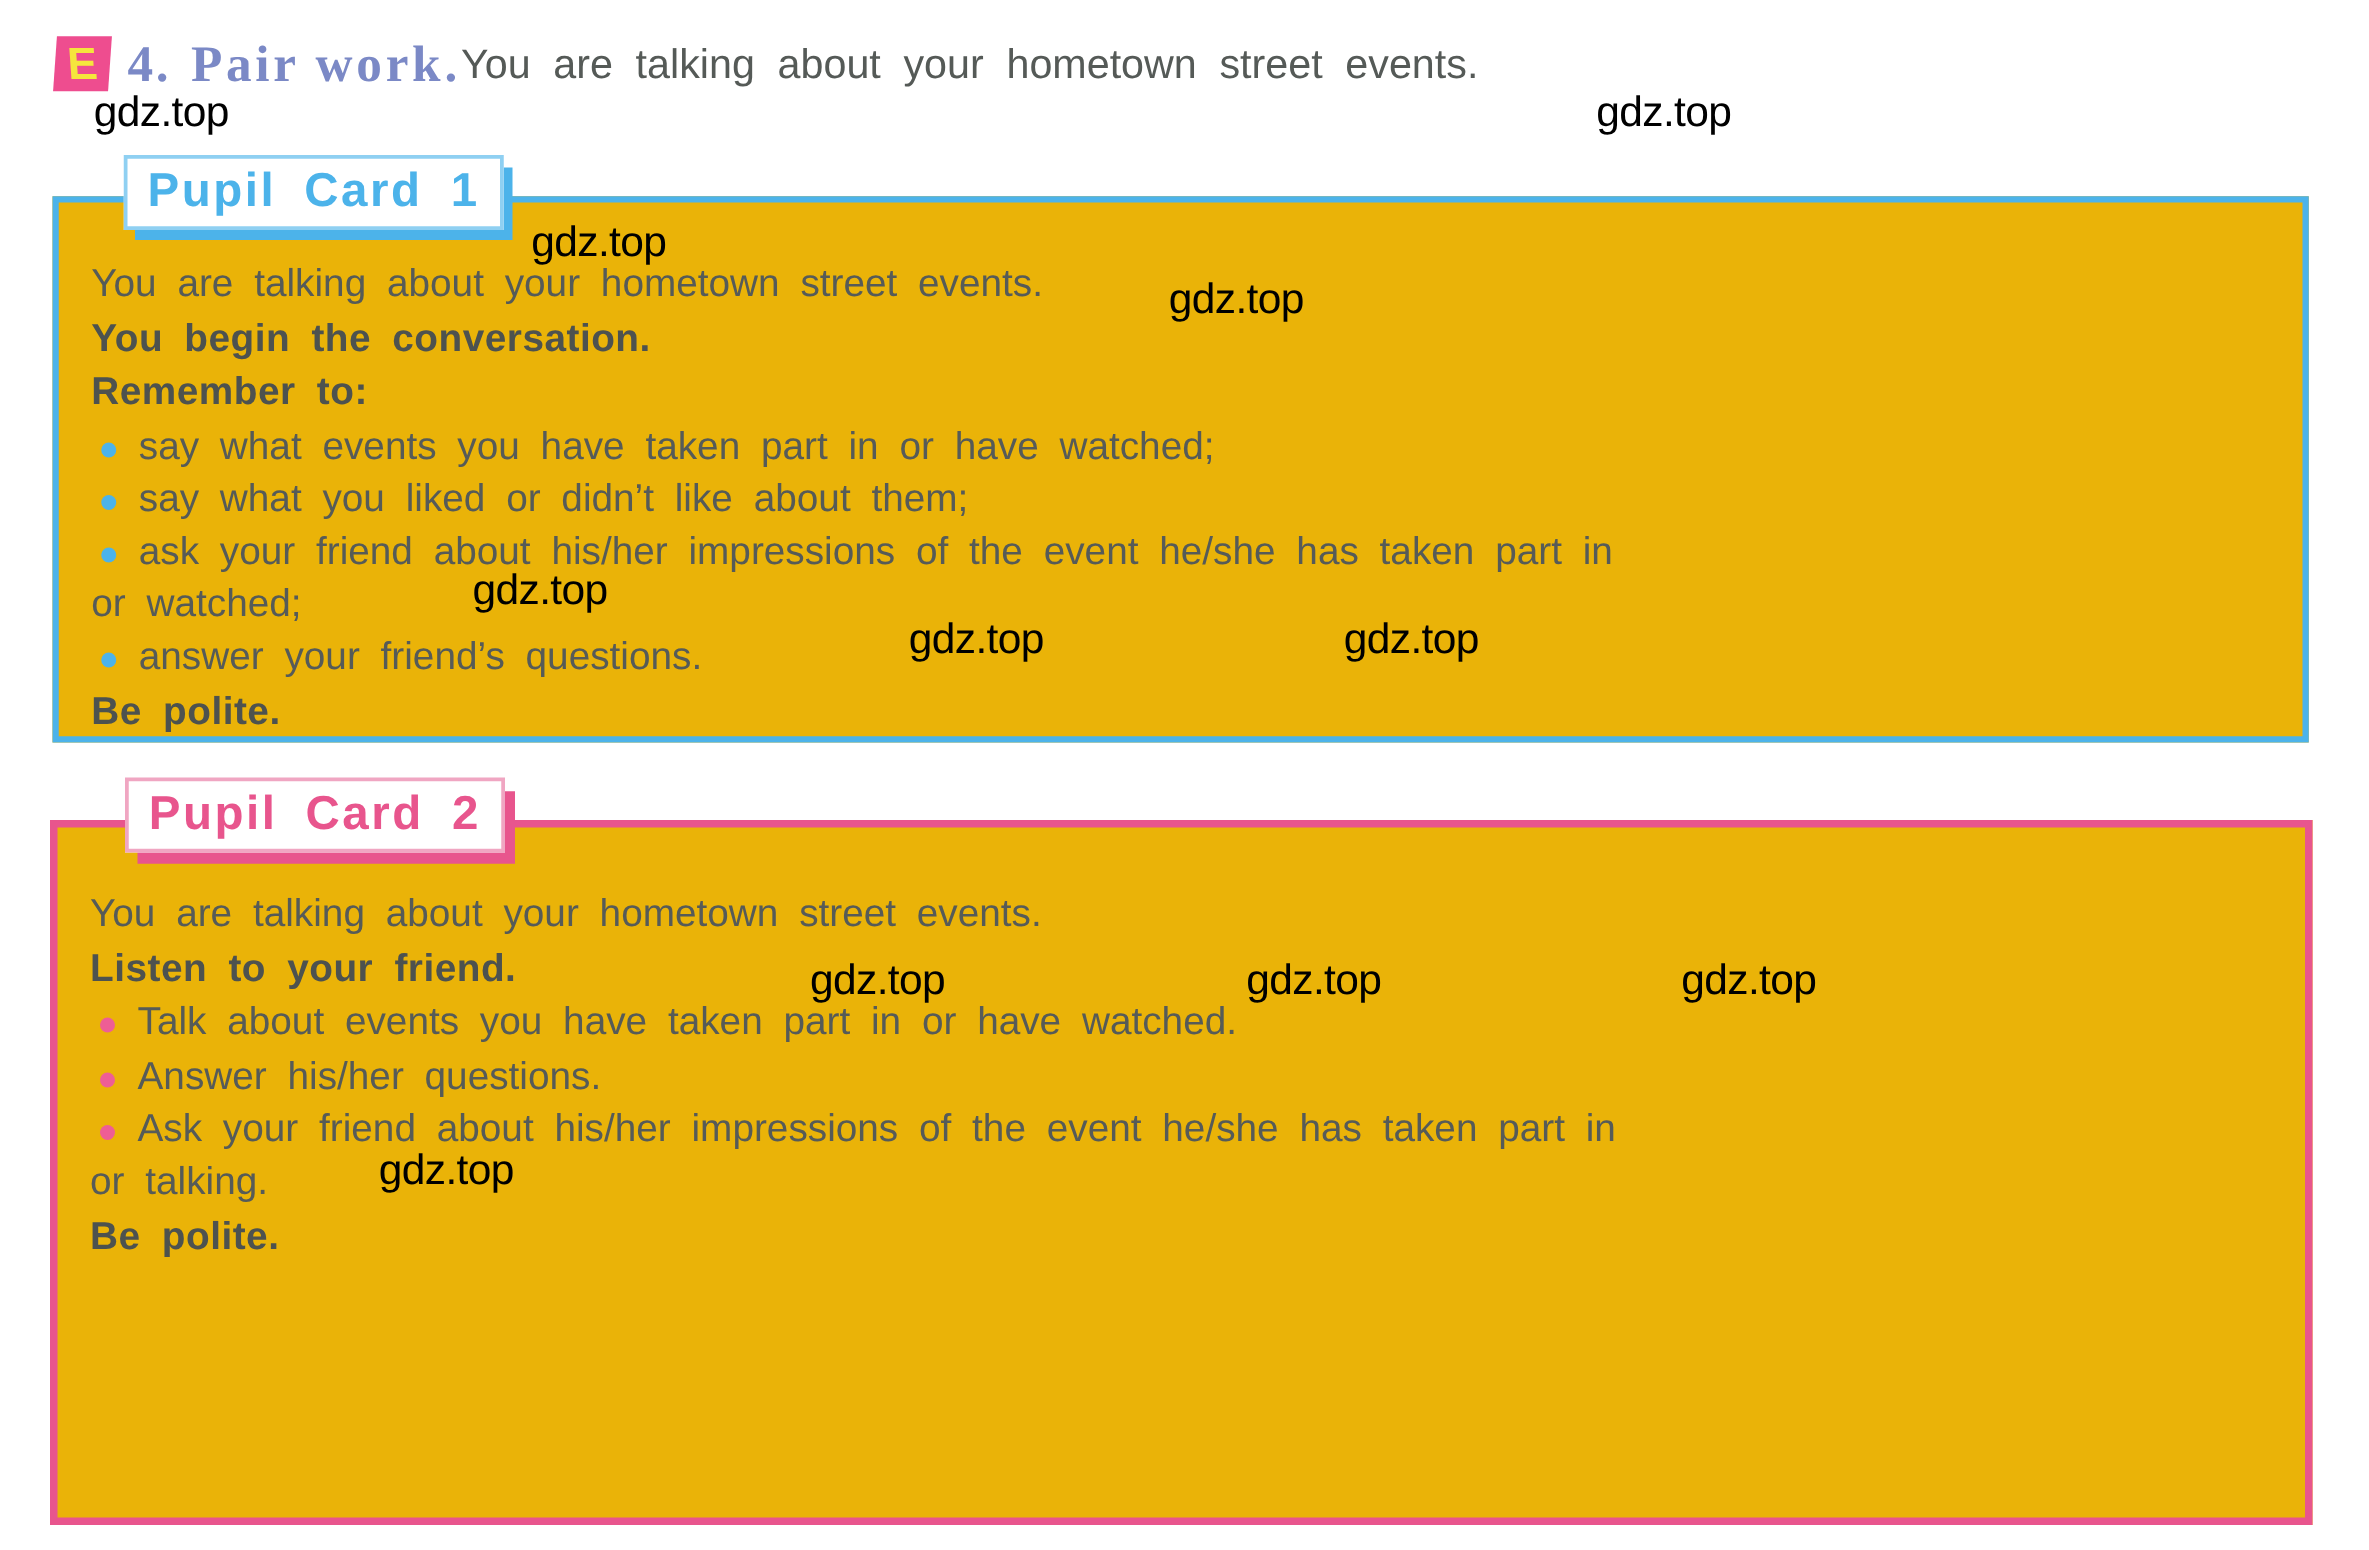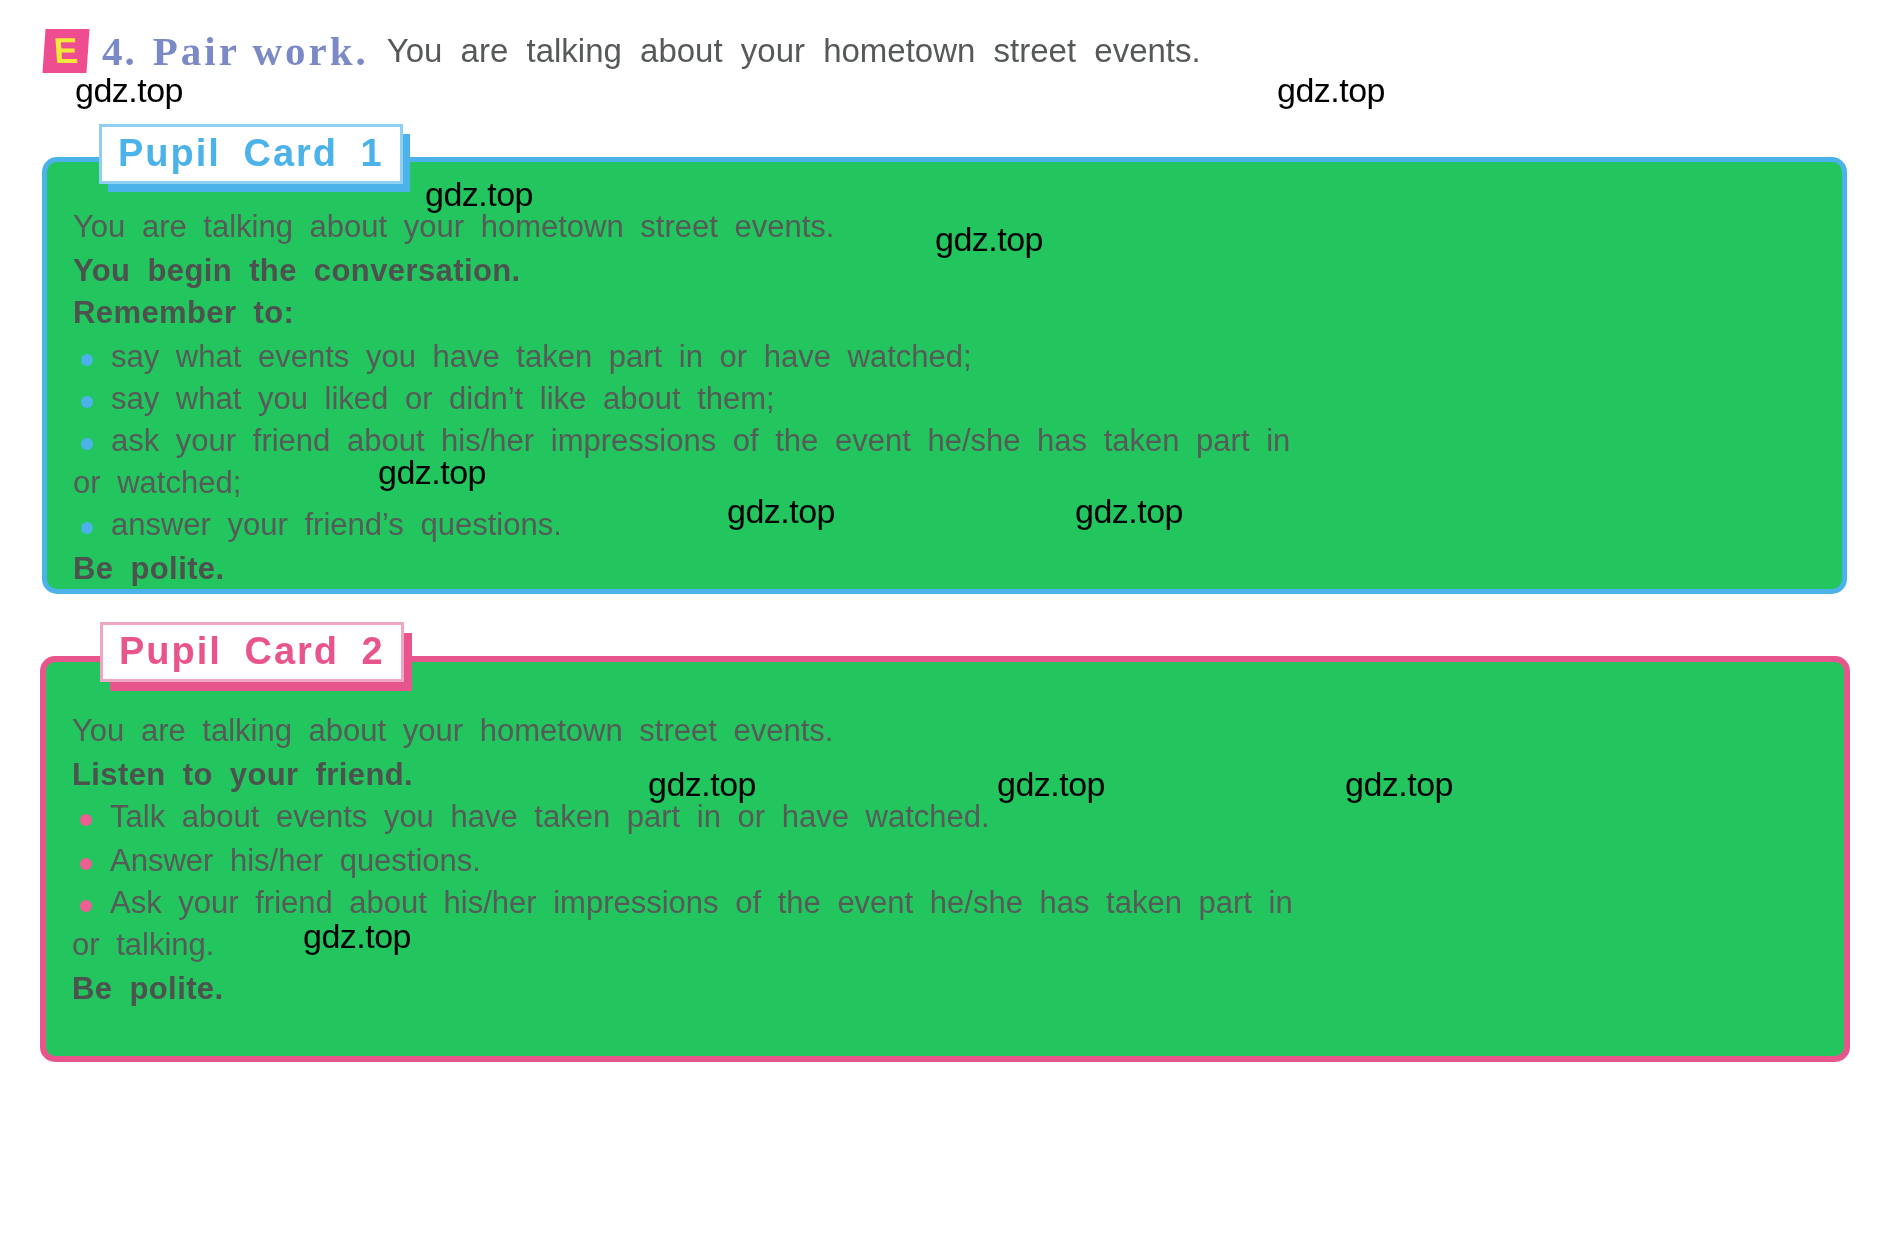--- a/index.html
+++ b/index.html
@@ -54,48 +54,46 @@
     white-space: nowrap;
     margin-right: 16px;
   }
   .ex-title {
     font-family: "Liberation Serif", serif;
     font-weight: bold;
     font-size: 41px;
     color: #7b89c6;
     letter-spacing: 3px;
     white-space: nowrap;
-    margin-right: 18px;
   }
   .ex-sub {
     font-family: "Liberation Sans", sans-serif;
     font-size: 33px;
     color: #555a57;
     white-space: nowrap;
     word-spacing: 9px;
   }
 
   
   .card {
     position: absolute;
-    background: #22c55e;
-    border-radius: 15px;
+    background: #eab308;
   }
   #pupil-card-1 {
     left: 42px;
     top: 157px;
     width: 1805px;
     height: 437px;
     border: 5px solid #4cb3ea;
   }
   #pupil-card-2 {
     left: 40px;
     top: 656px;
     width: 1810px;
-    height: 406px;
+    height: 564px;
     border: 6px solid #e8558d;
   }
 
   .card-label {
     position: absolute;
     background: #ffffff;
     padding: 4px 16px 6px 16px;
     z-index: 5;
     white-space: nowrap;
   }

